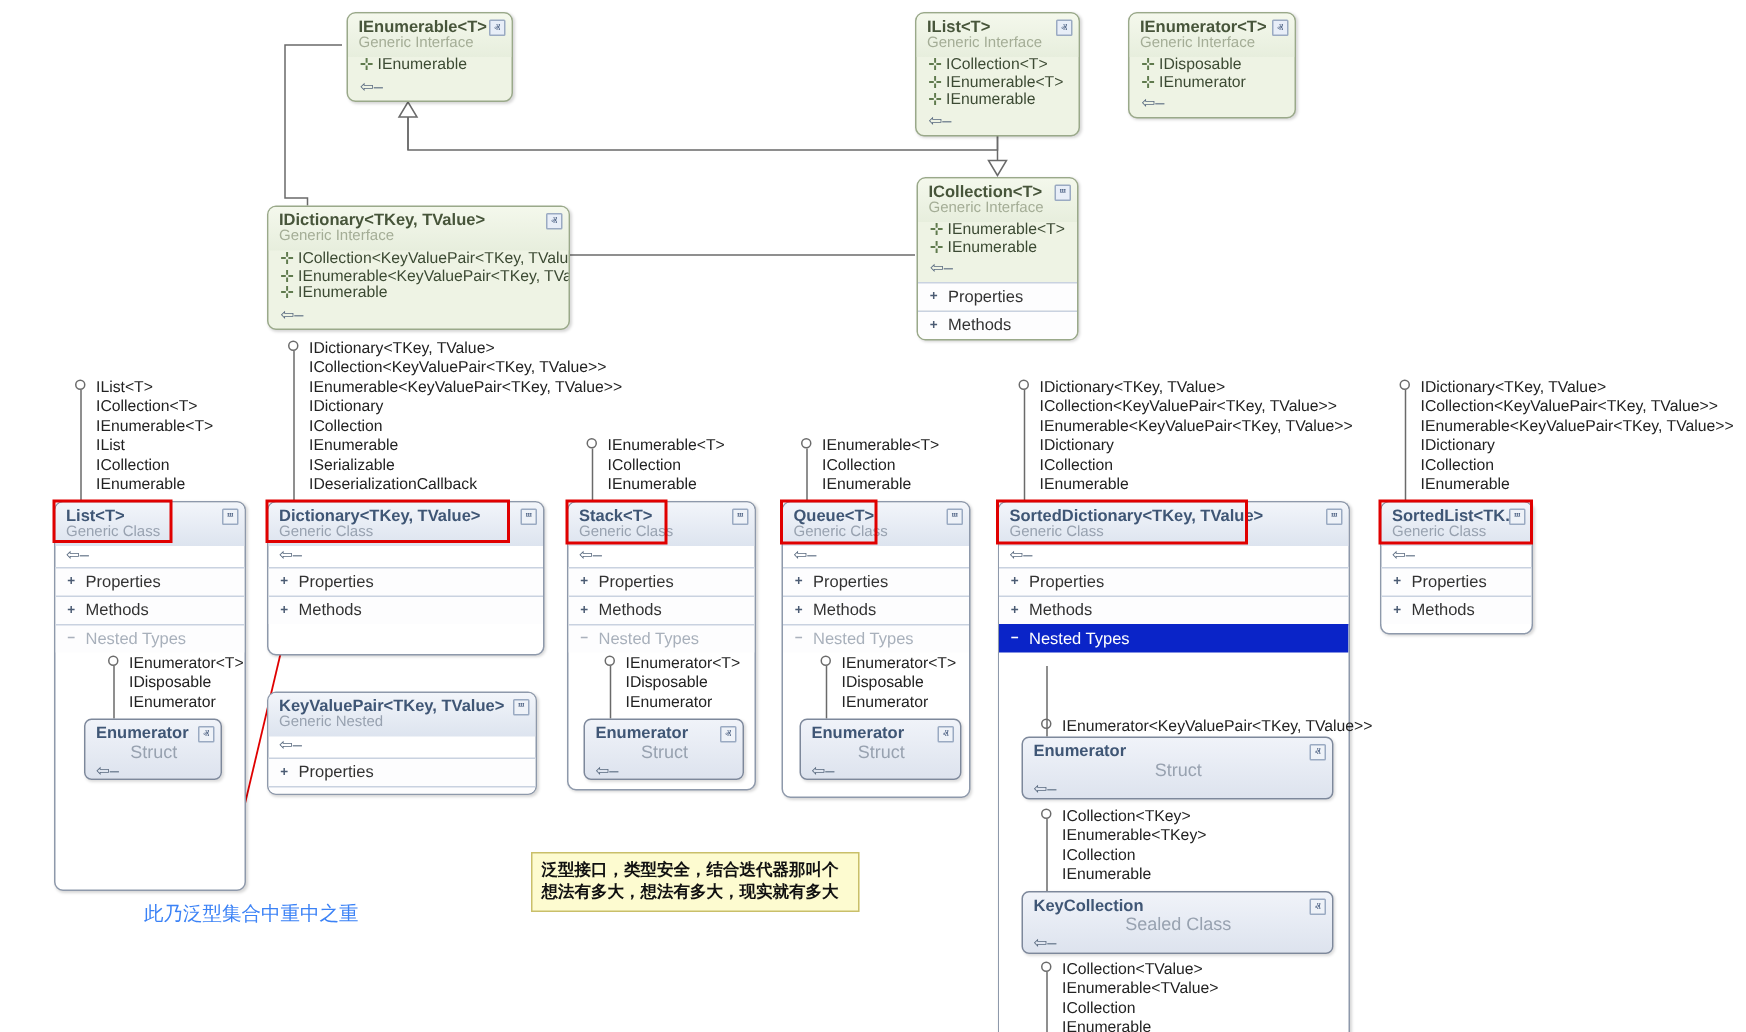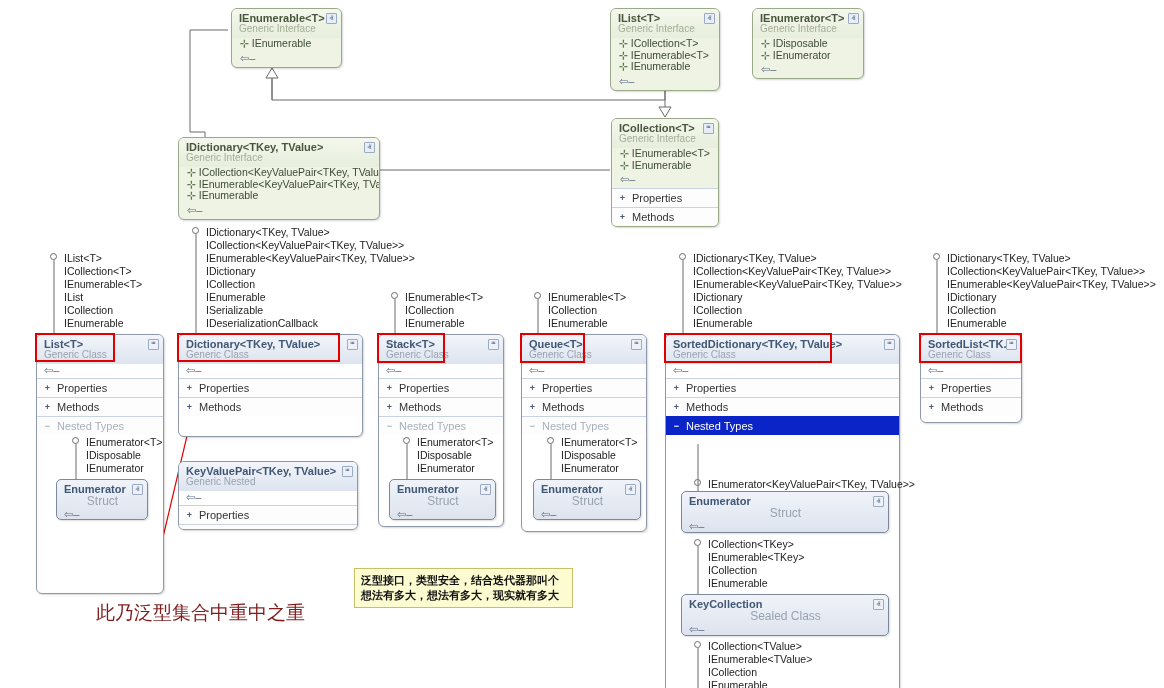--- a/index.html
+++ b/index.html
@@ -103,21 +103,21 @@
   .note {
     position:absolute;
     background:#fdfbd0;
     border:1px solid #c9bf6a;
     padding:4px 6px;
     font-size:11px; line-height:15px; color:#111;
     font-weight:bold;
     white-space:nowrap;
   }
   .redtext {
-    position:absolute; color:#7f1d1d; font-size:19px; white-space:nowrap;
+    position:absolute; color:#3b82f6; font-size:13px; white-space:nowrap;
   }
 
   
   .loopglyph { display:inline-block; color:#5a6b80; font-size:11px; line-height:9px; }
 </style>
 </head>
 <body>
 
 <div id="canvas">
 

